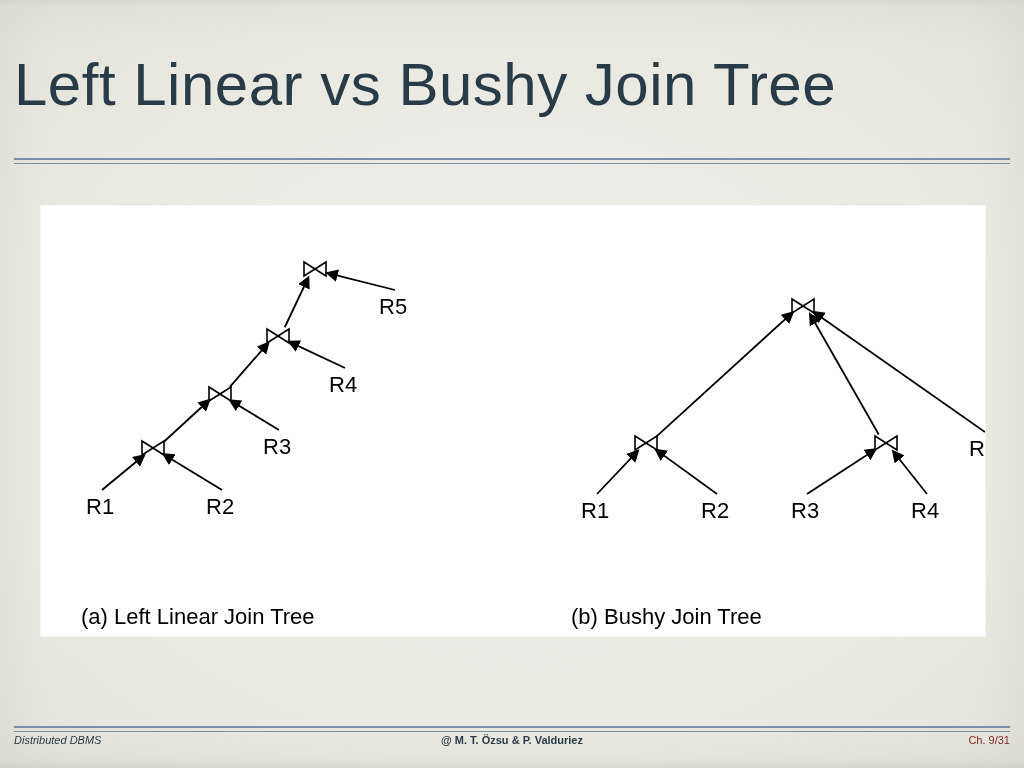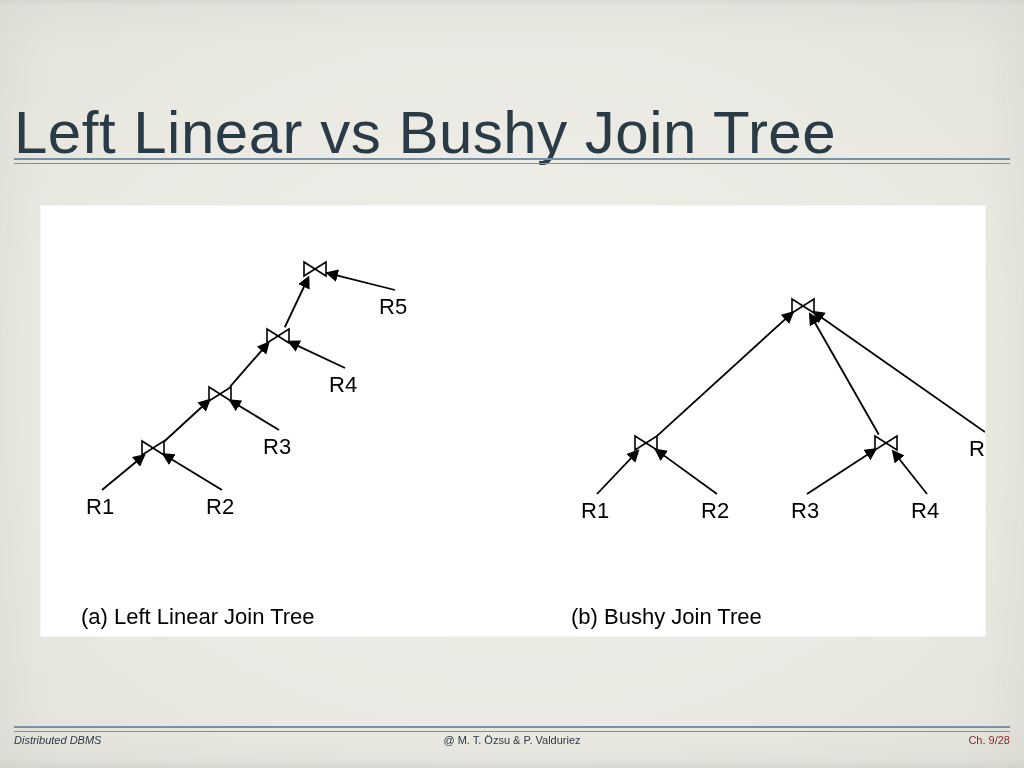--- a/index.html
+++ b/index.html
@@ -20,40 +20,39 @@
     position: relative;
   }
   .title {
     position: absolute;
     left: 14px;
     top: 50px;
     font-size: 60px;
     color: #2a3b48;
     font-weight: 400;
     letter-spacing: 0.5px;
-    margin-top: 48px;
   }
   .rule {
     position: absolute;
     left: 14px;
     right: 14px;
     border-top: 2px solid #7891a7;
     border-bottom: 1.5px solid #7891a7;
     height: 3px;
   }
   .rule.top { top: 158px; }
   .rule.bottom { top: 726px; }
   .footer {
     position: absolute;
     top: 734px;
     font-size: 11px;
     color: #2a3b48;
   }
   .footer.left  { left: 14px; font-style: italic; }
-  .footer.mid   { left: 0; right: 0; text-align: center; }
+  .footer.mid   { left: 0; right: 0; text-align: center; font-weight: bold; }
   .footer.right { right: 14px; color: #8a2a2a; }
 
   .diagram {
     position: absolute;
     left: 40px;
     top: 205px;
     height: 430px;
     background: #ffffff;
     border: 1px solid #f5f5f5;
   }
@@ -129,13 +128,13 @@
       <text class="rel" x="870" y="312">R4</text>
       <text class="rel" x="928" y="250">R5</text>
     </g>
   <text class="cap" x="40" y="418">(a) Left Linear Join Tree</text>
   <text class="cap" x="530" y="418">(b) Bushy Join Tree</text>
 </svg>
 
 <div class="rule bottom"></div>
 <div class="footer left">Distributed DBMS</div>
 <div class="footer mid">@ M. T. Özsu &amp; P. Valduriez</div>
-<div class="footer right">Ch. 9/28</div>
+<div class="footer right">Ch. 9/31</div>
 
 </body></html>

